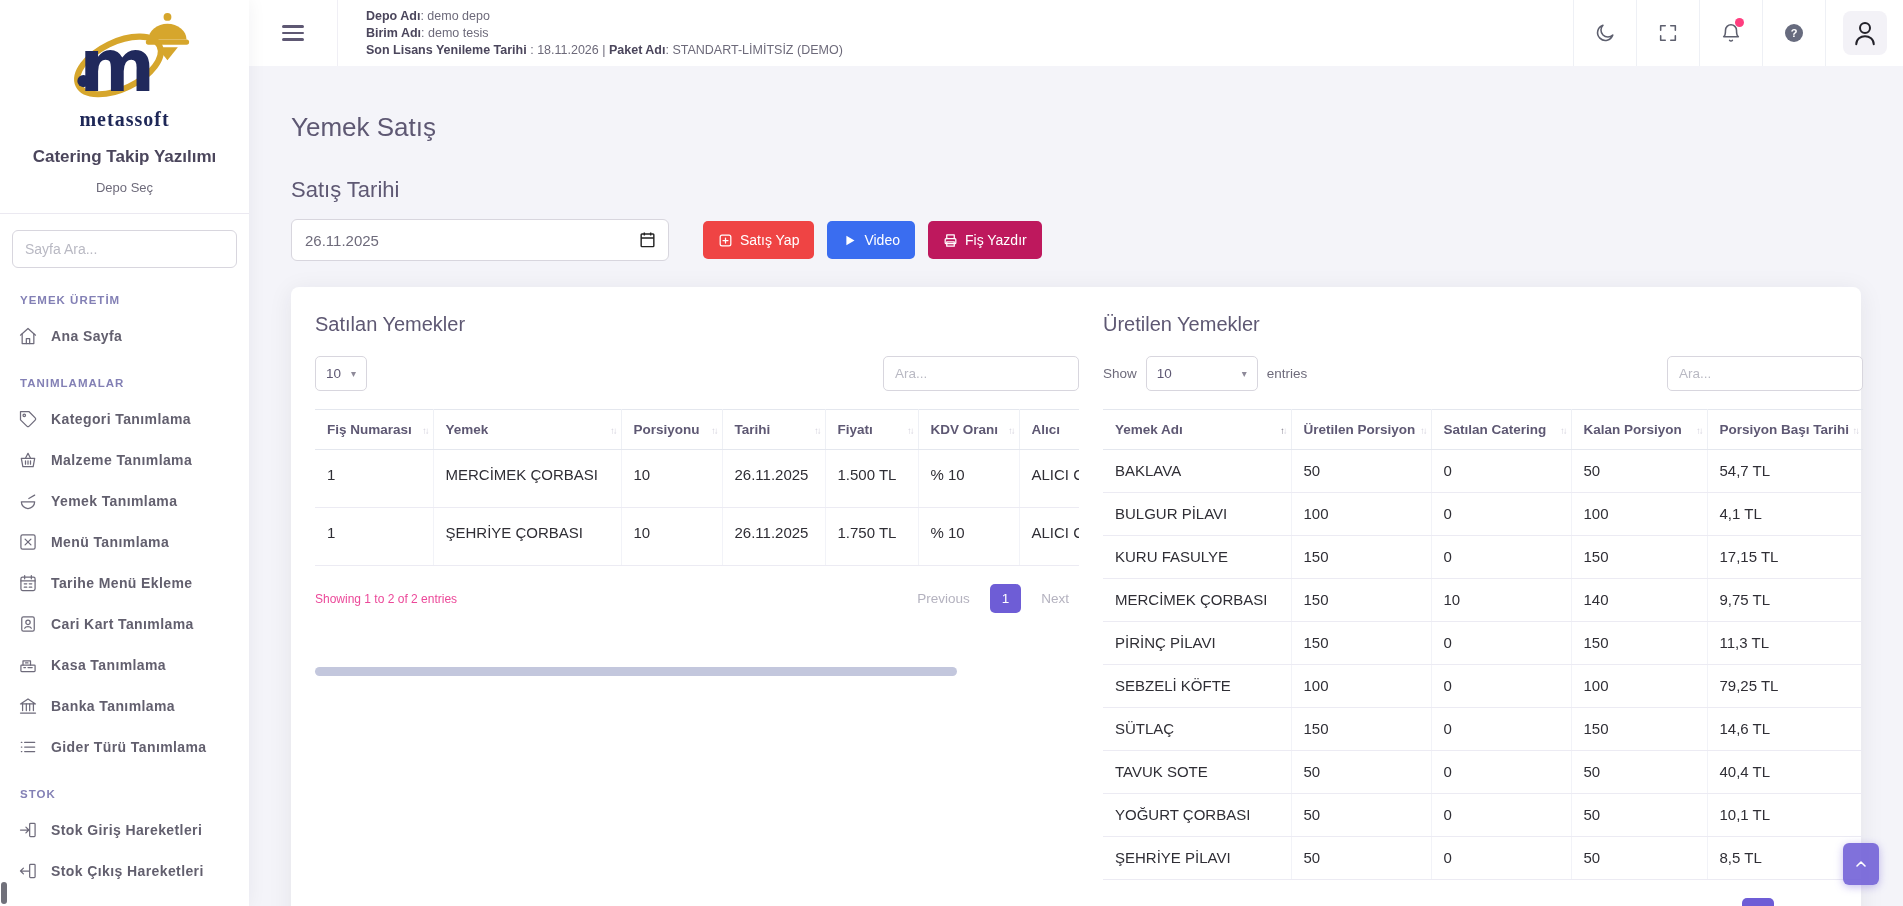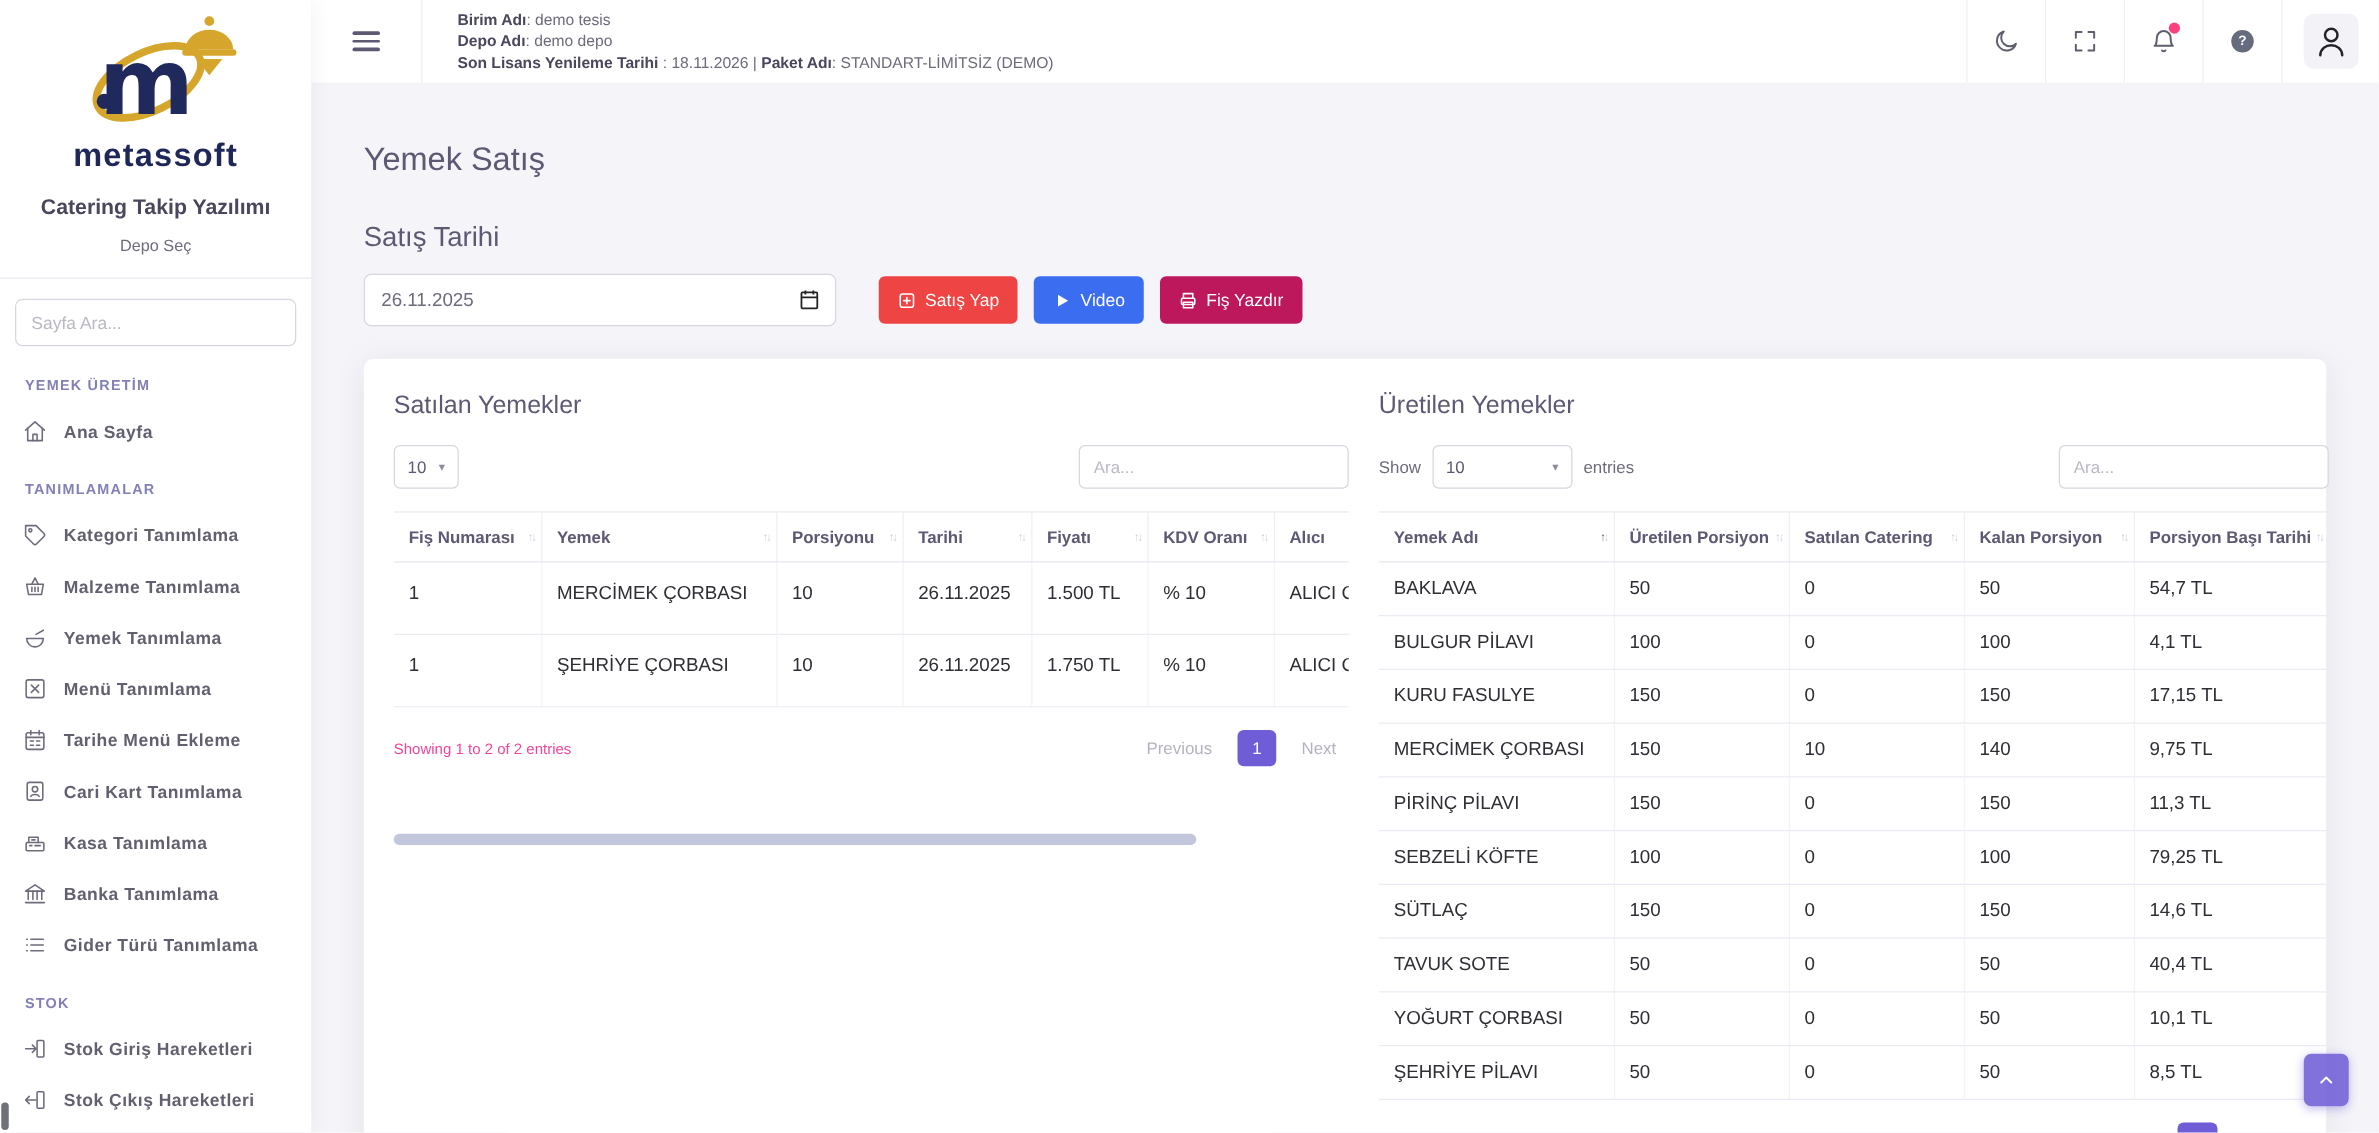--- a/index.html
+++ b/index.html
@@ -12,21 +12,21 @@
     color:#5e5873;
   }
 
   
   .sidebar {
     position:absolute; left:0; top:0; width:249px; height:906px;
     background:#fff; z-index:20; box-shadow:0 0 18px rgba(34,41,47,.06);
   }
   .brand { text-align:center; padding-top:10px; }
   .logo-svg { width:140px; height:104px; overflow:visible; }
-  .brand-word { font-size:26px; font-weight:800; color:#1e2757; letter-spacing:1px; margin-top:-10px; }
+  .brand-word { font-size:20px; font-weight:800; color:#1e2757; letter-spacing:1px; margin-top:-10px;font-family:Liberation Serif, serif; }
   .brand-title { font-size:17px; font-weight:700; color:#4b465c; text-align:center; margin-top:16px; }
   .brand-sub { font-size:13px; color:#6e6b7b; text-align:center; margin-top:13px; cursor:pointer; }
   .side-divider { border:none; border-top:1px solid #ebe9f1; margin:18px 0 0; }
   .side-search { margin:16px 12px 0; }
   .side-search input {
     width:225px; height:38px; border:1px solid #d8d6de; border-radius:6px;
     padding:0 12px; font-size:14px; color:#6e6b7b; outline:none;
     font-family:"Liberation Sans", sans-serif; background:#fff;
   }
   .side-search input::placeholder { color:#b9b9c3; }
@@ -85,21 +85,21 @@
     margin-top:26px; padding:24px; display:flex; gap:24px; min-height:900px;
   }
   .tcol { width:764px; }
   .tbl-title { font-size:20px; font-weight:400; color:#5e5873; margin:2px 0 20px; }
   .dt-controls { display:flex; align-items:center; justify-content:space-between; margin-bottom:18px; }
   .dt-left { display:flex; align-items:center; gap:9px; font-size:13.5px; color:#6e6b7b; }
   .len-select { display:inline-flex; align-items:center; justify-content:space-between; gap:10px;
     border:1px solid #d8d6de; border-radius:5px; height:35px; padding:0 10px; font-size:13.5px; color:#5e5873; cursor:pointer; background:#fff; }
   .len-select.wide { width:112px; }
   .caret { font-size:10px; color:#8e8a99; }
-  .dt-search input { width:216px; height:35px; border:1px solid #d8d6de; border-radius:5px; padding:0 11px;
+  .dt-search input { width:196px; height:35px; border:1px solid #d8d6de; border-radius:5px; padding:0 11px;
     font-size:13.5px; color:#6e6b7b; outline:none; font-family:"Liberation Sans",sans-serif; }
   .dt-search input::placeholder { color:#b9b9c3; }
 
   .tbl-wrap { overflow:hidden; width:100%; }
   table { border-collapse:collapse; table-layout:fixed; }
   .sold-tbl { width:824px; }
   .prod-tbl { width:760px; }
   th { position:relative; text-align:left; font-size:13.5px; font-weight:700; color:#5e5873;
        padding:12px 24px 12px 12px; border-top:1px solid #e4e7ee; border-bottom:1px solid #e4e7ee;
        border-right:1px solid #eef0f5; white-space:nowrap; overflow:hidden; cursor:pointer; }
@@ -290,22 +290,22 @@
 
 <header class="topbar">
   <div class="hamburger">
     <div class="bars">
         <span></span>
         <span></span>
         <span></span>
       </div>
   </div>
   <div class="hinfo">
+    <div class="hinfo-line"><b>Depo Adı</b><span>: demo depo</span></div>
     <div class="hinfo-line"><b>Birim Adı</b><span>: demo tesis</span></div>
-    <div class="hinfo-line"><b>Depo Adı</b><span>: demo depo</span></div>
     <div class="hinfo-line"><b>Son Lisans Yenileme Tarihi</b><span> : 18.11.2026 | </span><b>Paket Adı</b><span>: STANDART-LİMİTSİZ (DEMO)</span></div>
   </div>
   <div class="topbar-right">
     <div class="nav-cell">
       <svg viewBox="0 0 24 24">
           <path d="M20.5 14.2A8.5 8.5 0 1 1 9.8 3.5a7 7 0 0 0 10.7 10.7z"></path>
         </svg>
     </div>
     <div class="nav-cell">
       <svg viewBox="0 0 24 24">

